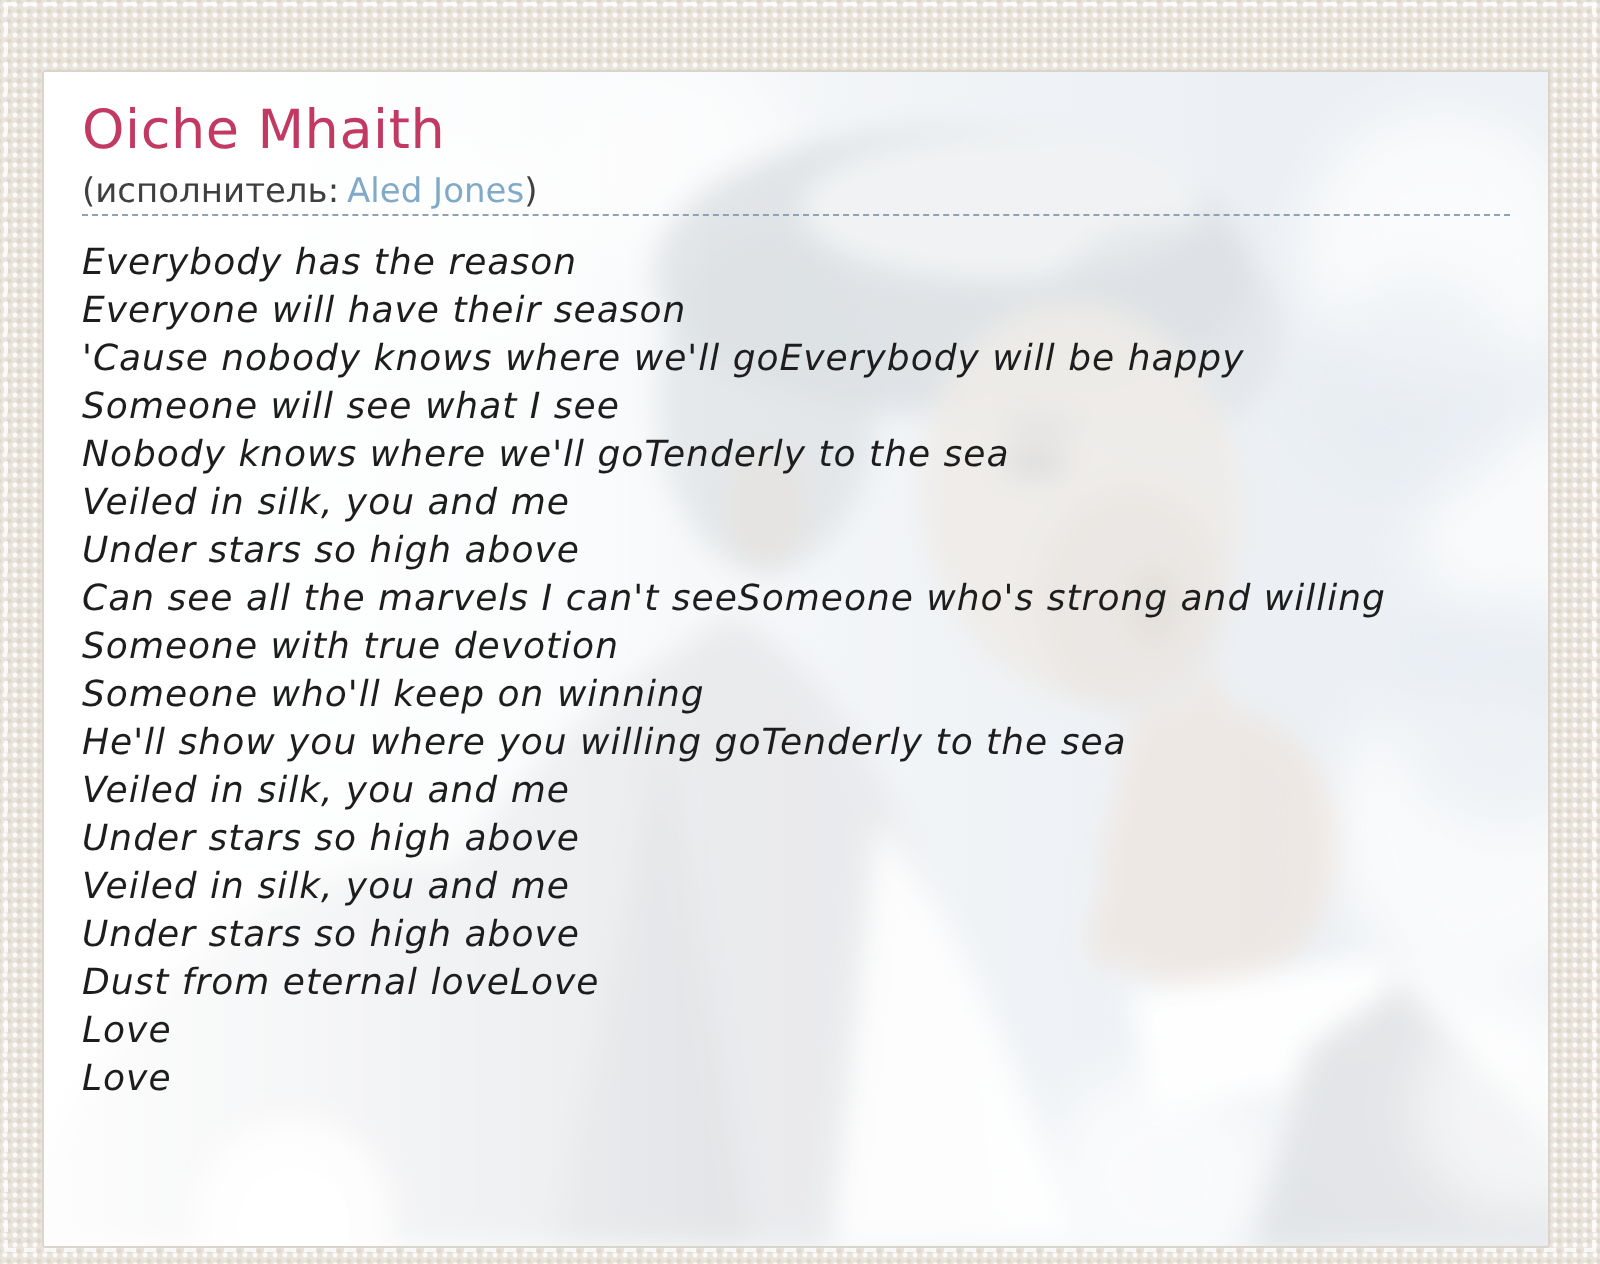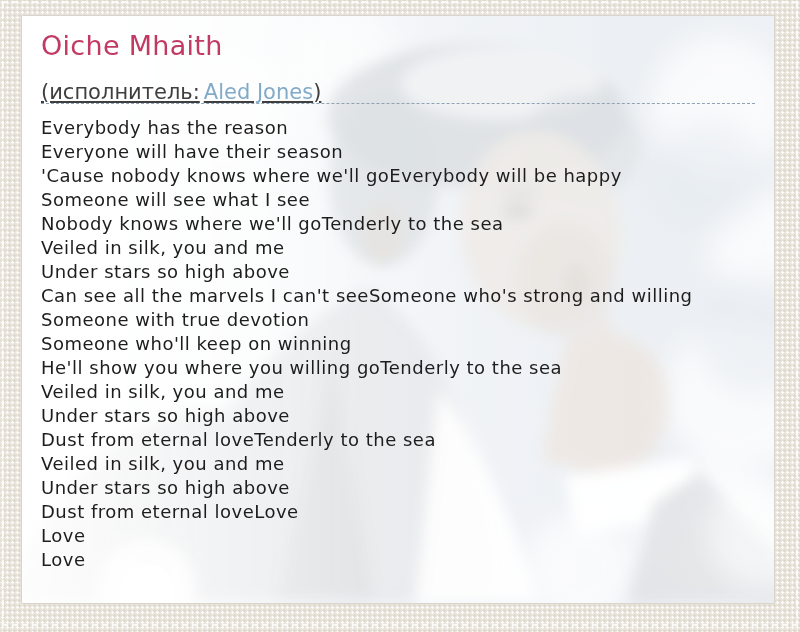--- a/index.html
+++ b/index.html
@@ -19,21 +19,21 @@
 
   .dashed-frame {
     position: absolute;
     top: 1px; left: 2px; right: 2px; bottom: 6px;
     border: 2px dashed rgba(255,255,255,.8);
     pointer-events: none;
   }
 
   .card {
     position: absolute;
-    left: 21px; top: 15px;
+    left: 21px; top: 35px;
     width: 754px; height: 589px;
     background: #ffffff;
     border: 1px solid #d9d5cc;
     border-radius: 2px;
     overflow: hidden;
   }
 
   .photo-bg {
     position: absolute;
     inset: 0;
@@ -48,45 +48,44 @@
 
   h1.song-title {
     font-size: 27px;
     line-height: 32px;
     font-weight: 500;
     color: #c23a63;
     letter-spacing: .3px;
   }
 
   .artist-line {
-    margin-top: 20px;
-    font-size: 21px;
+    margin-top: 4px;
+    font-size: 17px;
     line-height: 20px;
     color: #3f3f3f;
     padding-bottom: 1px;
     border-bottom: 1px dashed #8fa3b4;
-    text-decoration: underline;
   }
 
   .artist-link {
     color: #81aac8;
     text-decoration: none;
     cursor: pointer;
     margin-left: 4px;
   }
 
   .lyrics {
     margin-top: 12px;
     font-size: 18px;
     line-height: 24px;
     letter-spacing: .5px;
     color: #1d1d1d;
   }
 
-  .lyric-line { min-height: 24px; white-space: pre; }
+  .lyric-line { min-height: 24px; white-space: pre; font-style: italic; }
 </style>
 </head>
 <body>
 
 <div class="dashed-frame"></div>
 
 <div class="card">
 
   <svg class="photo-bg" viewBox="0 0 754 589" preserveAspectRatio="none" aria-hidden="true">
     <defs>
@@ -189,21 +188,20 @@
       <div class="lyric-line">Someone will see what I see</div>
       <div class="lyric-line">Nobody knows where we'll goTenderly to the sea</div>
       <div class="lyric-line">Veiled in silk, you and me</div>
       <div class="lyric-line">Under stars so high above</div>
       <div class="lyric-line">Can see all the marvels I can't seeSomeone who's strong and willing</div>
       <div class="lyric-line">Someone with true devotion</div>
       <div class="lyric-line">Someone who'll keep on winning</div>
       <div class="lyric-line">He'll show you where you willing goTenderly to the sea</div>
       <div class="lyric-line">Veiled in silk, you and me</div>
       <div class="lyric-line">Under stars so high above</div>
-      <div class="lyric-line">Dust from eternal loveTenderly to the sea</div>
       <div class="lyric-line">Veiled in silk, you and me</div>
       <div class="lyric-line">Under stars so high above</div>
       <div class="lyric-line">Dust from eternal loveLove</div>
       <div class="lyric-line">Love</div>
       <div class="lyric-line">Love</div>
     </div>
 
   </div>
 </div>
 

